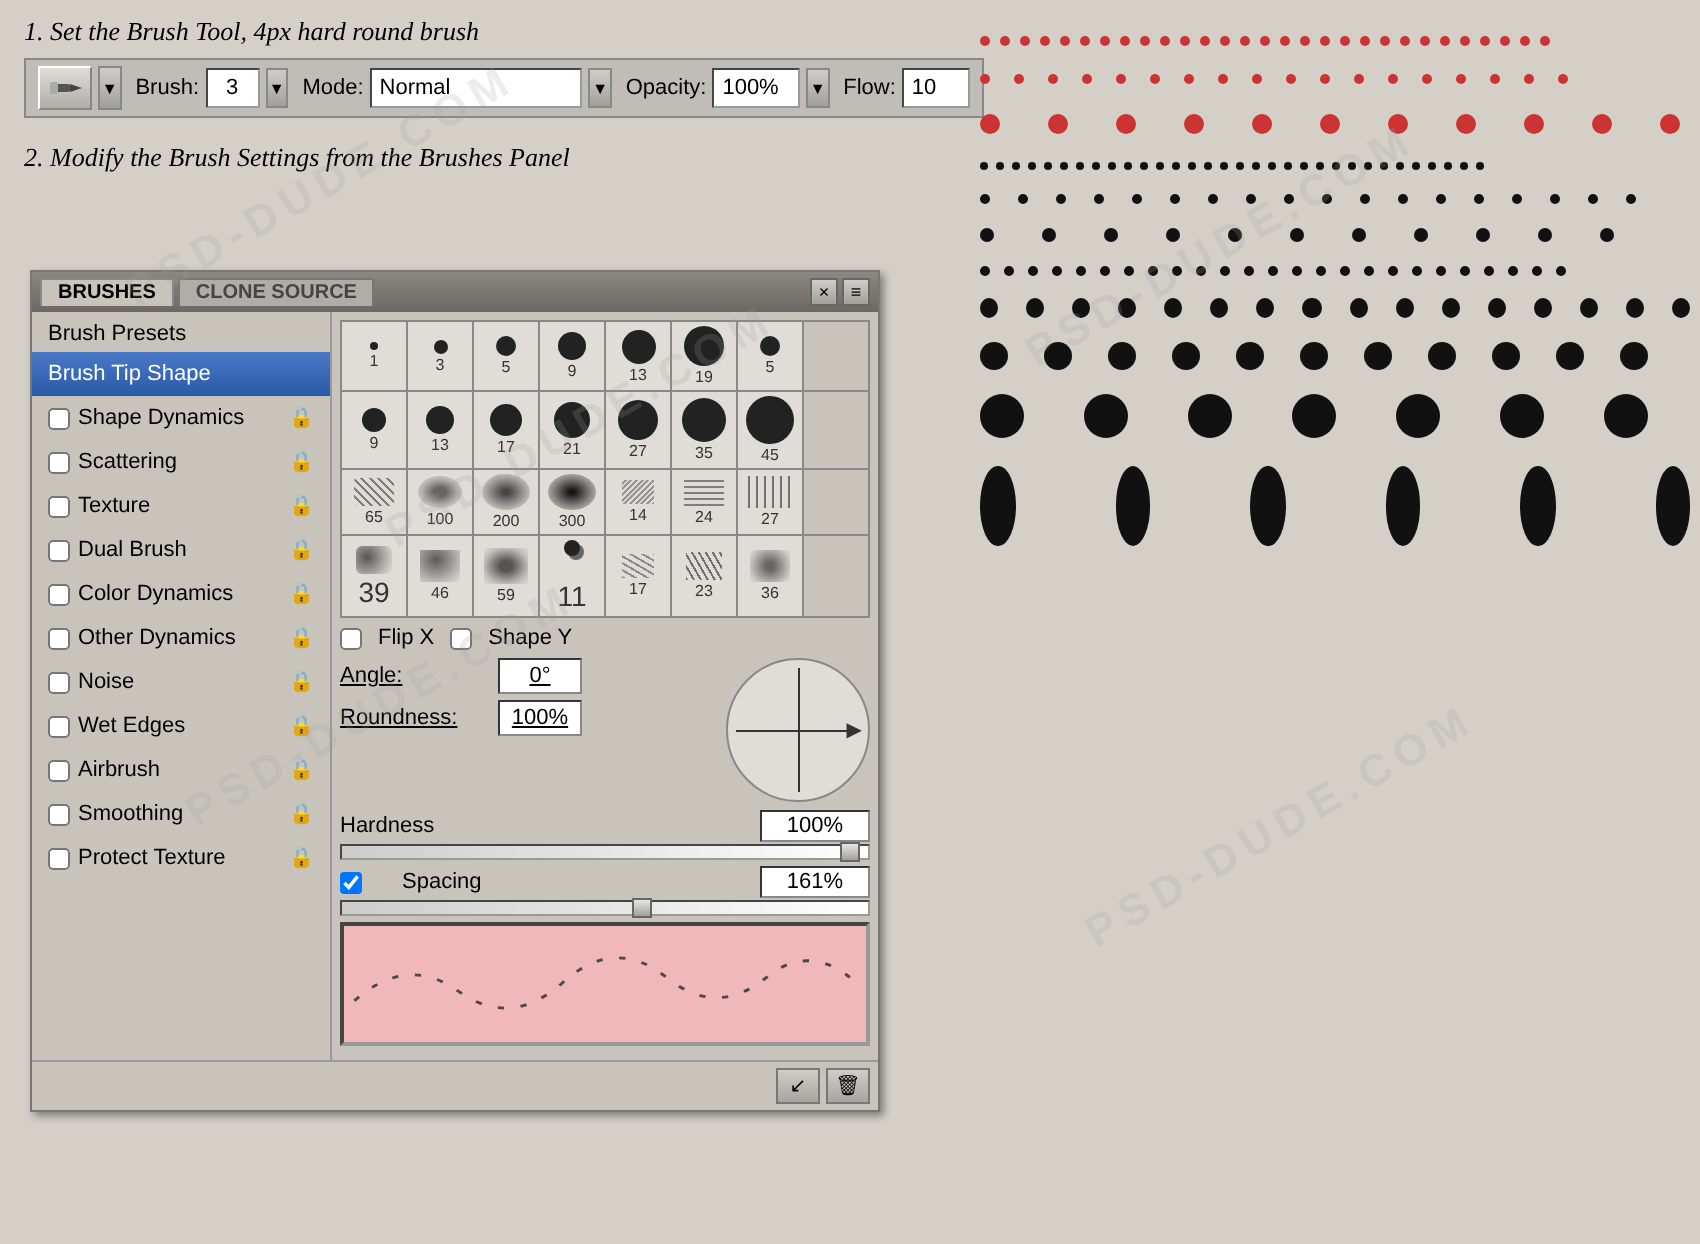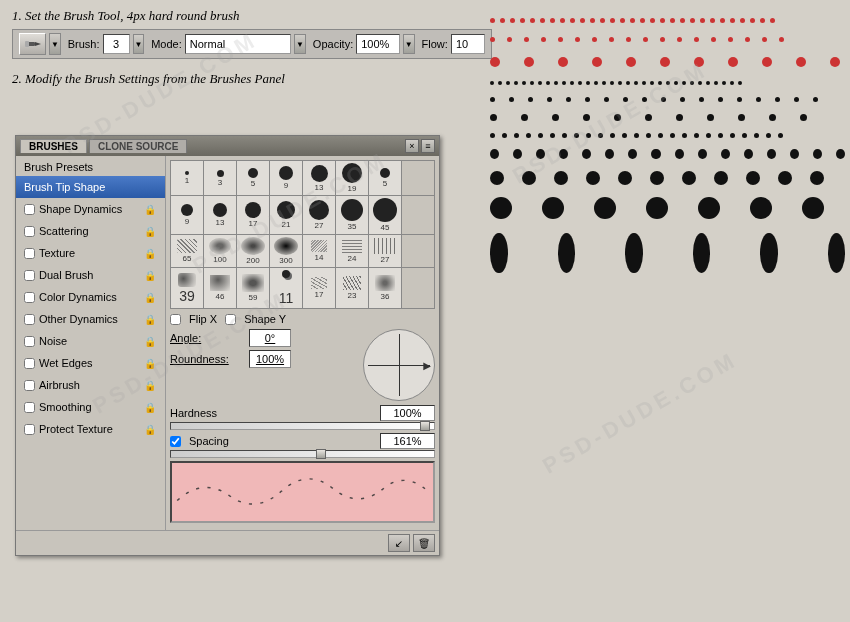--- a/index.html
+++ b/index.html
@@ -574,21 +574,21 @@
             <span>100%</span>
           </div>
         </div>
         <div style="height:8px; background:linear-gradient(to right,#ccc,#fff); border:1px inset #999; position:relative; cursor:pointer;">
           <div style="position:absolute; top:-2px; right:4px; width:10px; height:10px; background:linear-gradient(to bottom,#e8e5e0,#a0a09a); border:1px solid #666;"></div>
         </div>
       </div>
 
       <div style="margin-bottom:3px;">
         <div style="display:flex; align-items:center; justify-content:space-between; margin-bottom:1px;">
-          <div style="display:flex; align-items:center; gap:8px;">
+          <div style="display:flex; align-items:center; gap:20px;">
             <input type="checkbox" checked="" style="width: 11px; height: 11px;">
             <span style="font-size:11px;">Spacing</span>
           </div>
           <div style="width:55px; height:16px; background:#fff; border:1px inset #888; font-size:11px; display:flex; align-items:center; justify-content:center; cursor:text;">
             <span>161%</span>
           </div>
         </div>
         <div style="height:8px; background:linear-gradient(to right,#ccc,#fff); border:1px inset #999; position:relative; cursor:pointer;">
           <div style="position:absolute; top:-2px; left:55%; width:10px; height:10px; background:linear-gradient(to bottom,#e8e5e0,#a0a09a); border:1px solid #666;"></div>
         </div>

